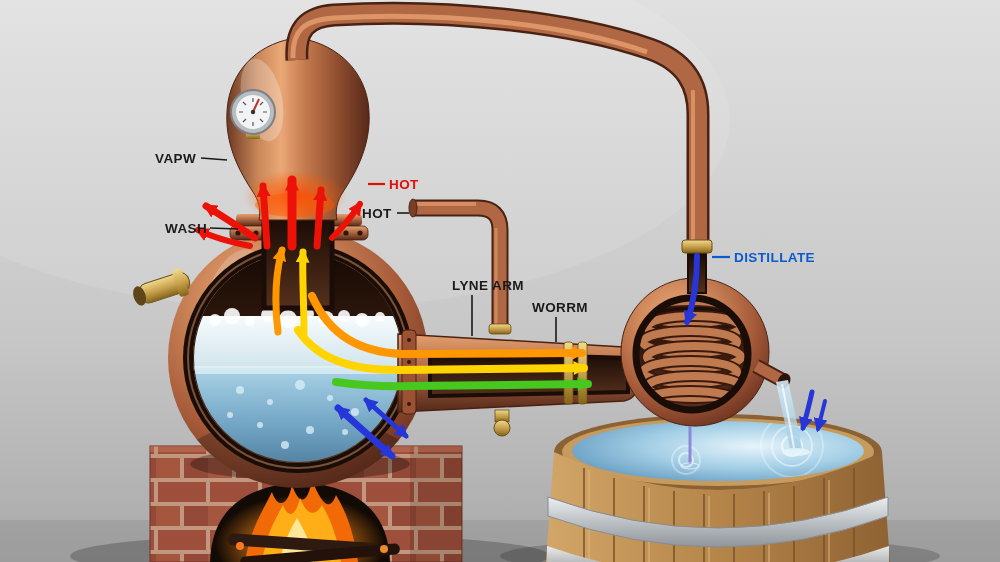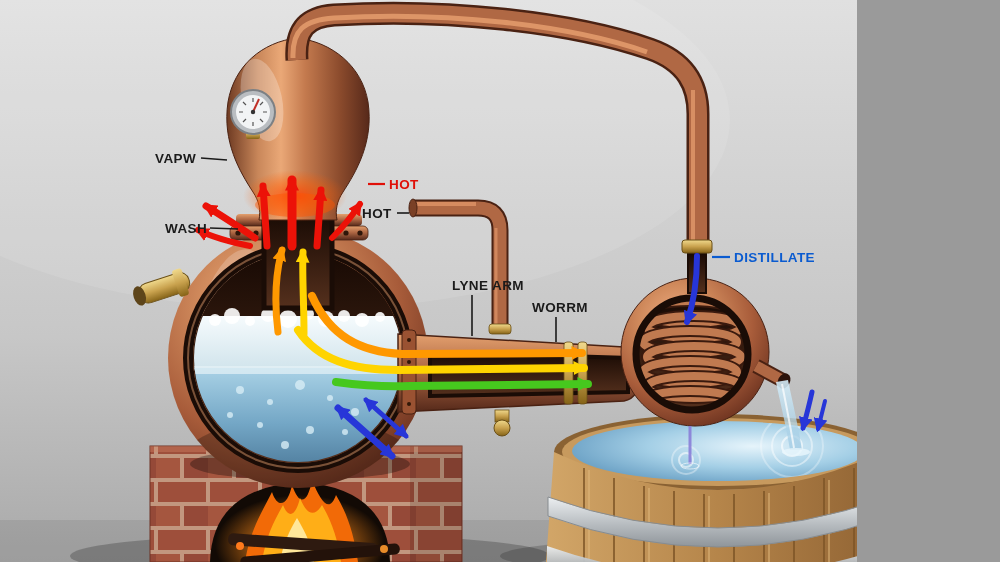--- a/index.html
+++ b/index.html
@@ -1,17 +1,17 @@
 <!DOCTYPE html>
 <html><head>
 <meta charset="utf-8">
 <style>
   html,body{margin:0;padding:0;background:#9a9a9a;}
   .stage{
-    position:relative;width:857px;height:562px;overflow:hidden;
+    position:relative;width:1000px;height:562px;overflow:hidden;
     font-family:"Liberation Sans",sans-serif;
   }
   .stage svg{position:absolute;left:0;top:0;}
   text{font-family:"Liberation Sans",sans-serif;font-weight:bold;}
 </style>
 </head>
 <body>
 
 <div class="stage">
 <svg width="1000" height="562" viewBox="0 0 1000 562" xmlns="http://www.w3.org/2000/svg">

